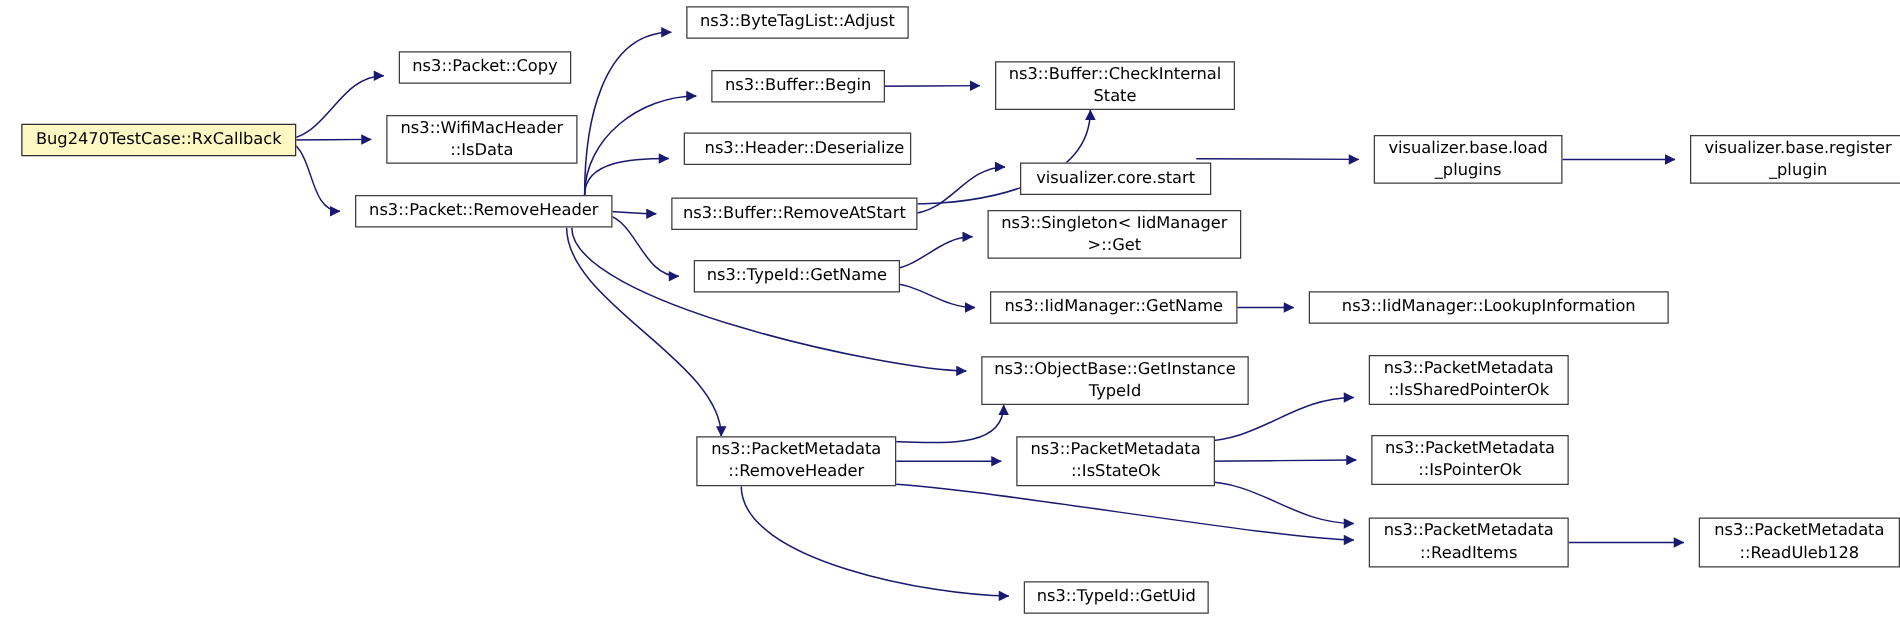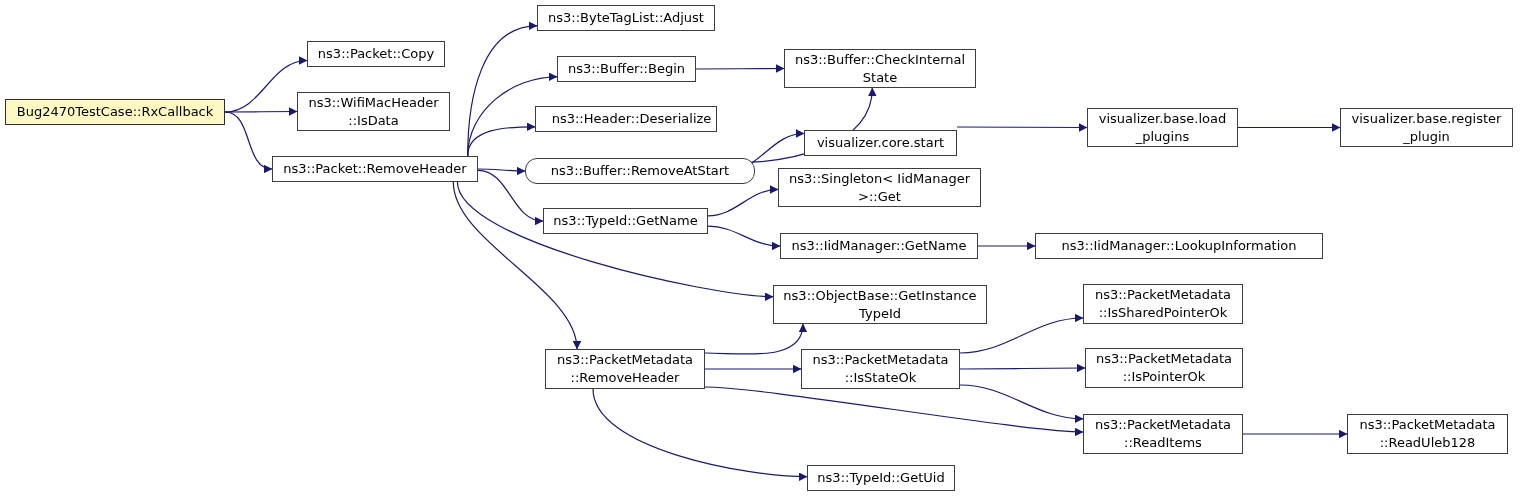--- a/index.html
+++ b/index.html
@@ -25,20 +25,21 @@
     color: #000000;
     font-size: 13px;
     line-height: 18px;
     display: flex;
     flex-direction: column;
     align-items: center;
     justify-content: center;
     text-align: center;
     white-space: nowrap;
     cursor: pointer;
+    margin-left: 12px;
   }
   .node.root {
     background: #fef9c3;
     border-color: #2e2e2e;
     cursor: default;
   }
   .node .line { display: block; }
   path.edge { fill: none; stroke-width: 1.2px; }
 </style>
 </head>
@@ -111,21 +112,21 @@
         <span class="line">visualizer.core.start</span>
       </div>
       <div class="node" style="left: 1087px; top: 108px; width: 151px; height: 39px;">
         <span class="line">visualizer.base.load</span>
         <span class="line">_plugins</span>
       </div>
       <div class="node" style="left: 1340px; top: 108px; width: 173px; height: 39px;">
         <span class="line">visualizer.base.register</span>
         <span class="line">_plugin</span>
       </div>
-      <div class="node" style="left: 525px; top: 158px; width: 230px; height: 26px; border-radius: 12px;">
+      <div class="node" style="left: 525px; top: 158px; width: 197px; height: 26px;">
         <span class="line">ns3::Buffer::RemoveAtStart</span>
       </div>
       <div class="node" style="left: 778px; top: 168px; width: 203px; height: 39px;">
         <span class="line">ns3::Singleton&lt; IidManager</span>
         <span class="line">&gt;::Get</span>
       </div>
       <div class="node" style="left: 543px; top: 208px; width: 165px; height: 26px;">
         <span class="line">ns3::TypeId::GetName</span>
       </div>
       <div class="node" style="left: 780px; top: 233px; width: 198px; height: 26px;">

